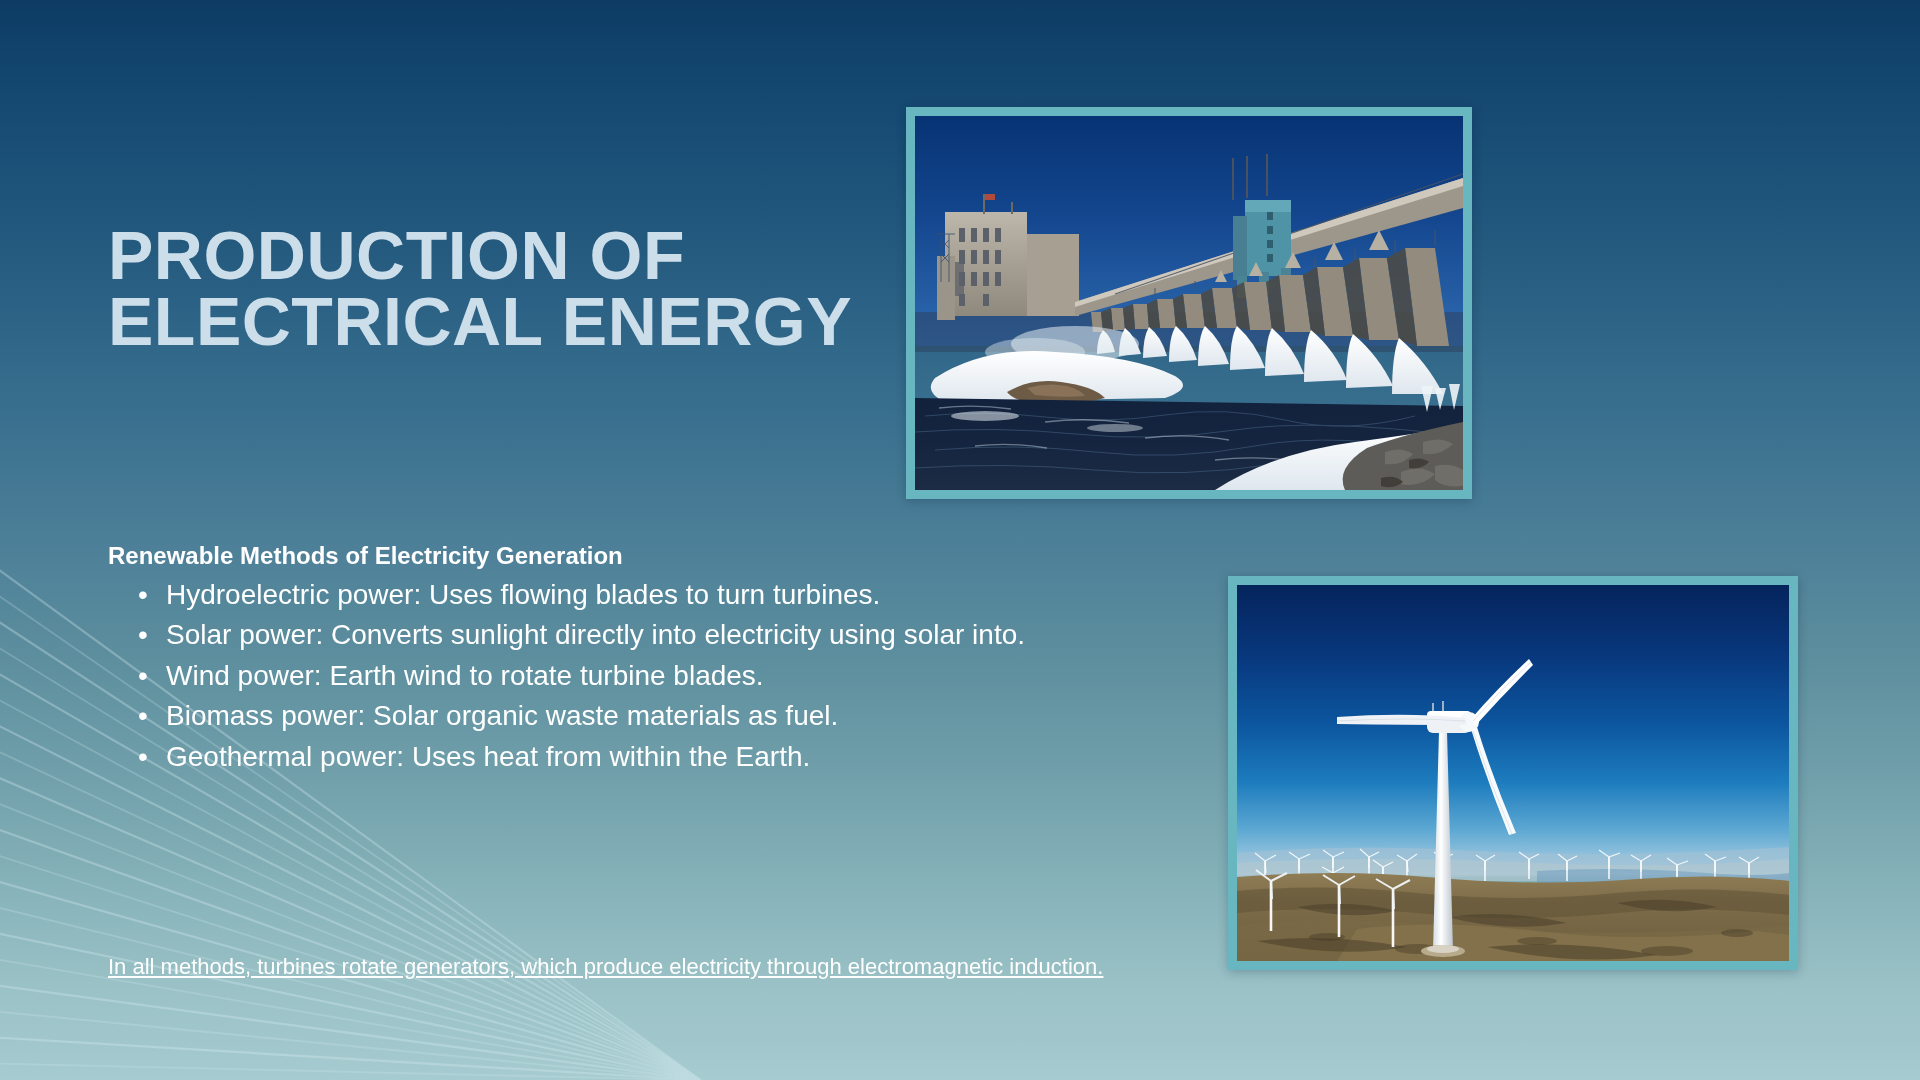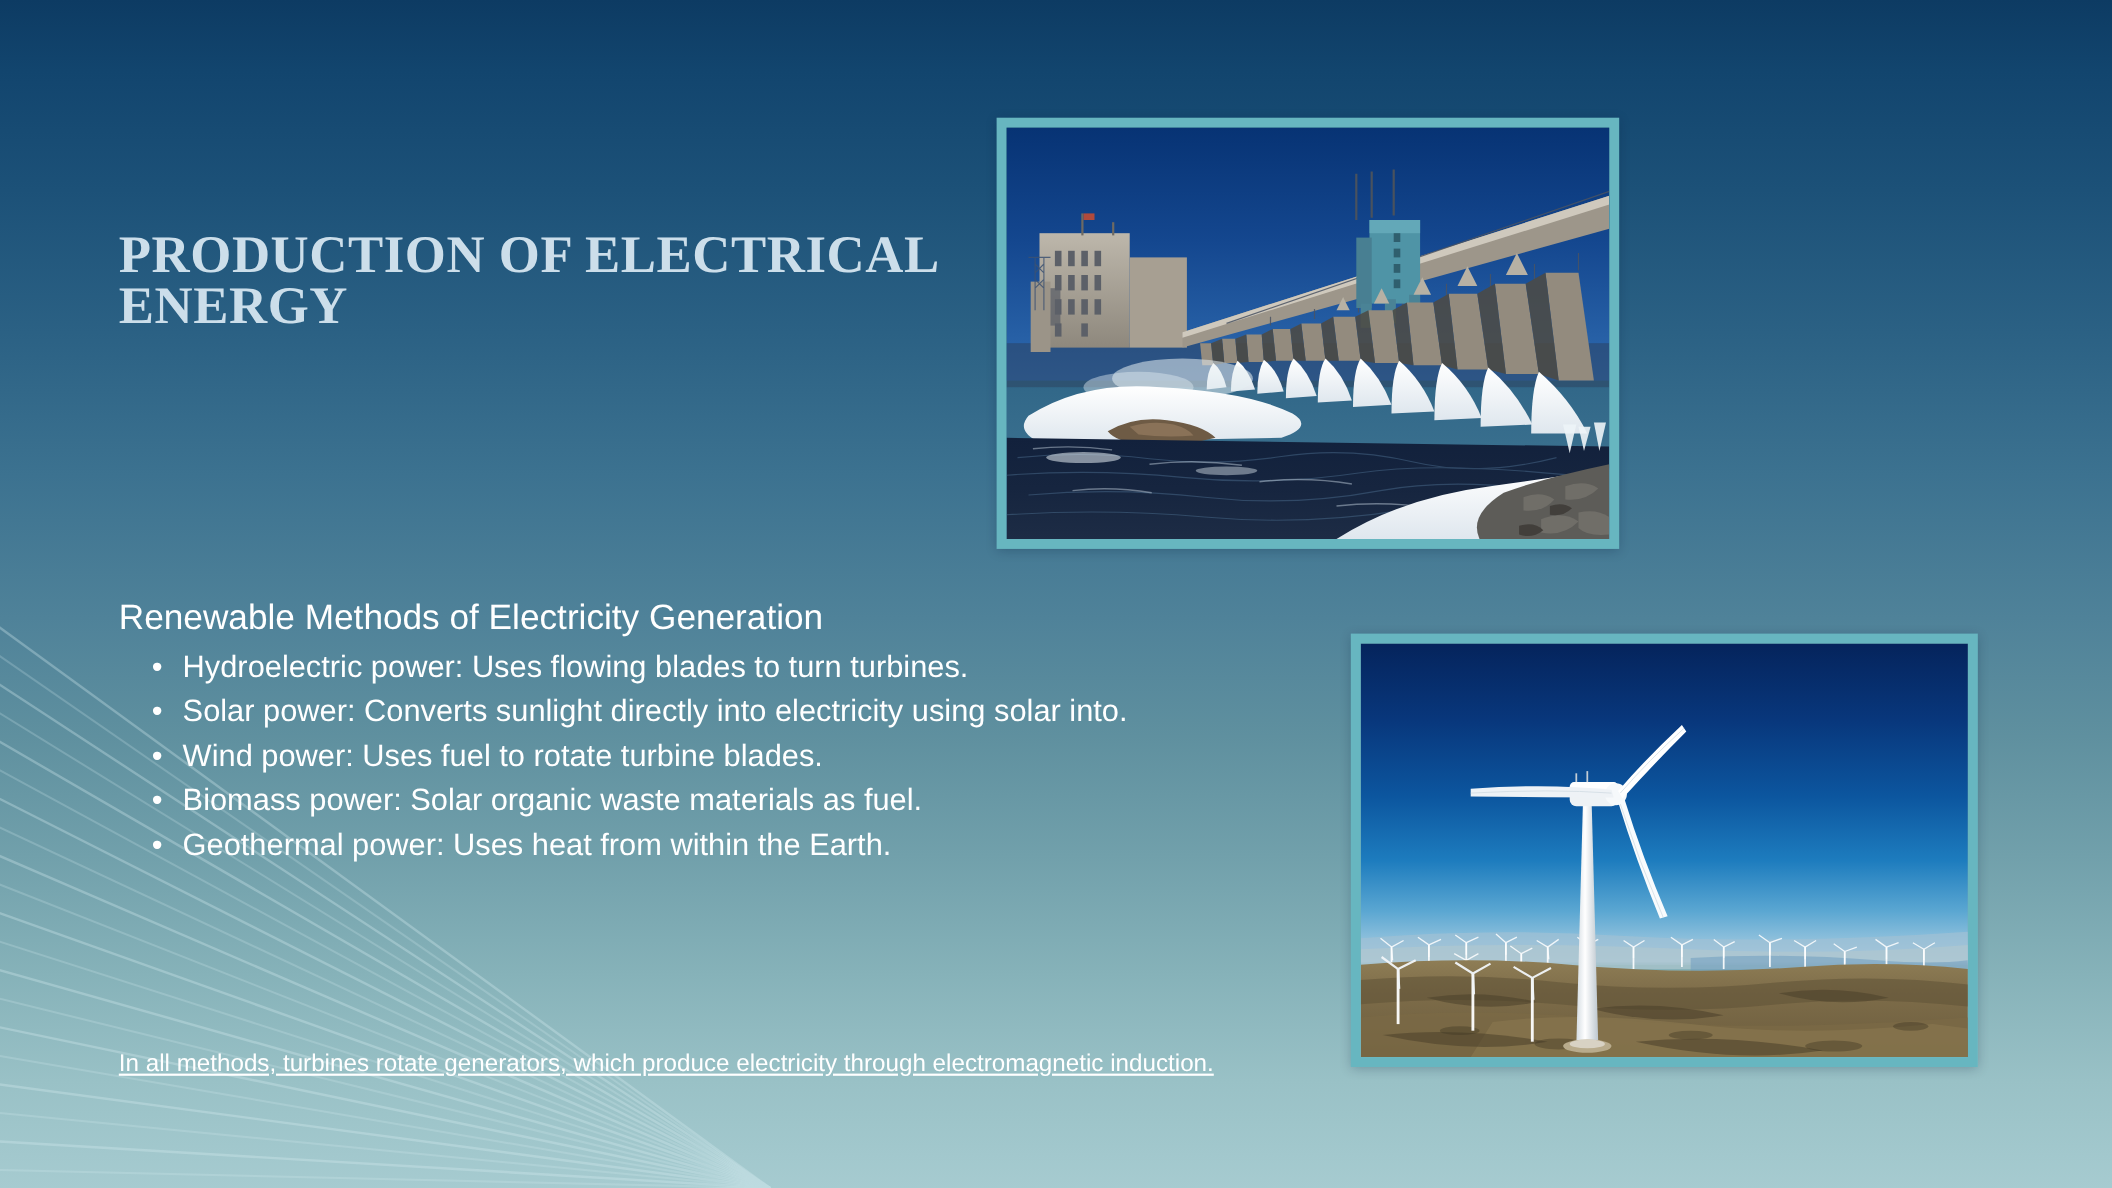--- a/index.html
+++ b/index.html
@@ -36,44 +36,44 @@
     inset: 0;
     pointer-events: none;
   }
 
   
   #title {
     position: absolute;
     left: 108px;
     top: 176px;
     width: 760px;
-    font-size: 48px;
+    font-size: 68px;
     font-weight: bold;
     line-height: 0.98;
     letter-spacing: 0.5px;
     color: #ccdeea;
     text-transform: uppercase;
     white-space: pre-line;
-    font-family: Liberation Serif, serif;
   }
 
   
   #body-block {
     position: absolute;
     left: 108px;
     top: 540px;
     width: 1085px;
     color: #ffffff;
     font-size: 28px;
     line-height: 1.33;
   }
 
   #body-lead {
     margin: 0 0 4px 0;
-    font-size: 32px;
+    font-size: 24px;
+    font-weight: bold;
   }
 
   #bullet-list {
     margin: 0;
     padding: 0;
     list-style: none;
   }
 
   #bullet-list li {
     position: relative;
@@ -182,21 +182,21 @@
       <li>
         <span class="bullet-dot">•</span>
         <span>Hydroelectric power: Uses flowing blades to turn turbines.</span>
       </li>
       <li>
         <span class="bullet-dot">•</span>
         <span>Solar power: Converts sunlight directly into electricity using solar into.</span>
       </li>
       <li>
         <span class="bullet-dot">•</span>
-        <span>Wind power: Uses fuel to rotate turbine blades.</span>
+        <span>Wind power: Earth wind to rotate turbine blades.</span>
       </li>
       <li>
         <span class="bullet-dot">•</span>
         <span>Biomass power: Solar organic waste materials as fuel.</span>
       </li>
       <li>
         <span class="bullet-dot">•</span>
         <span>Geothermal power: Uses heat from within the Earth.</span>
       </li>
     </ul>

